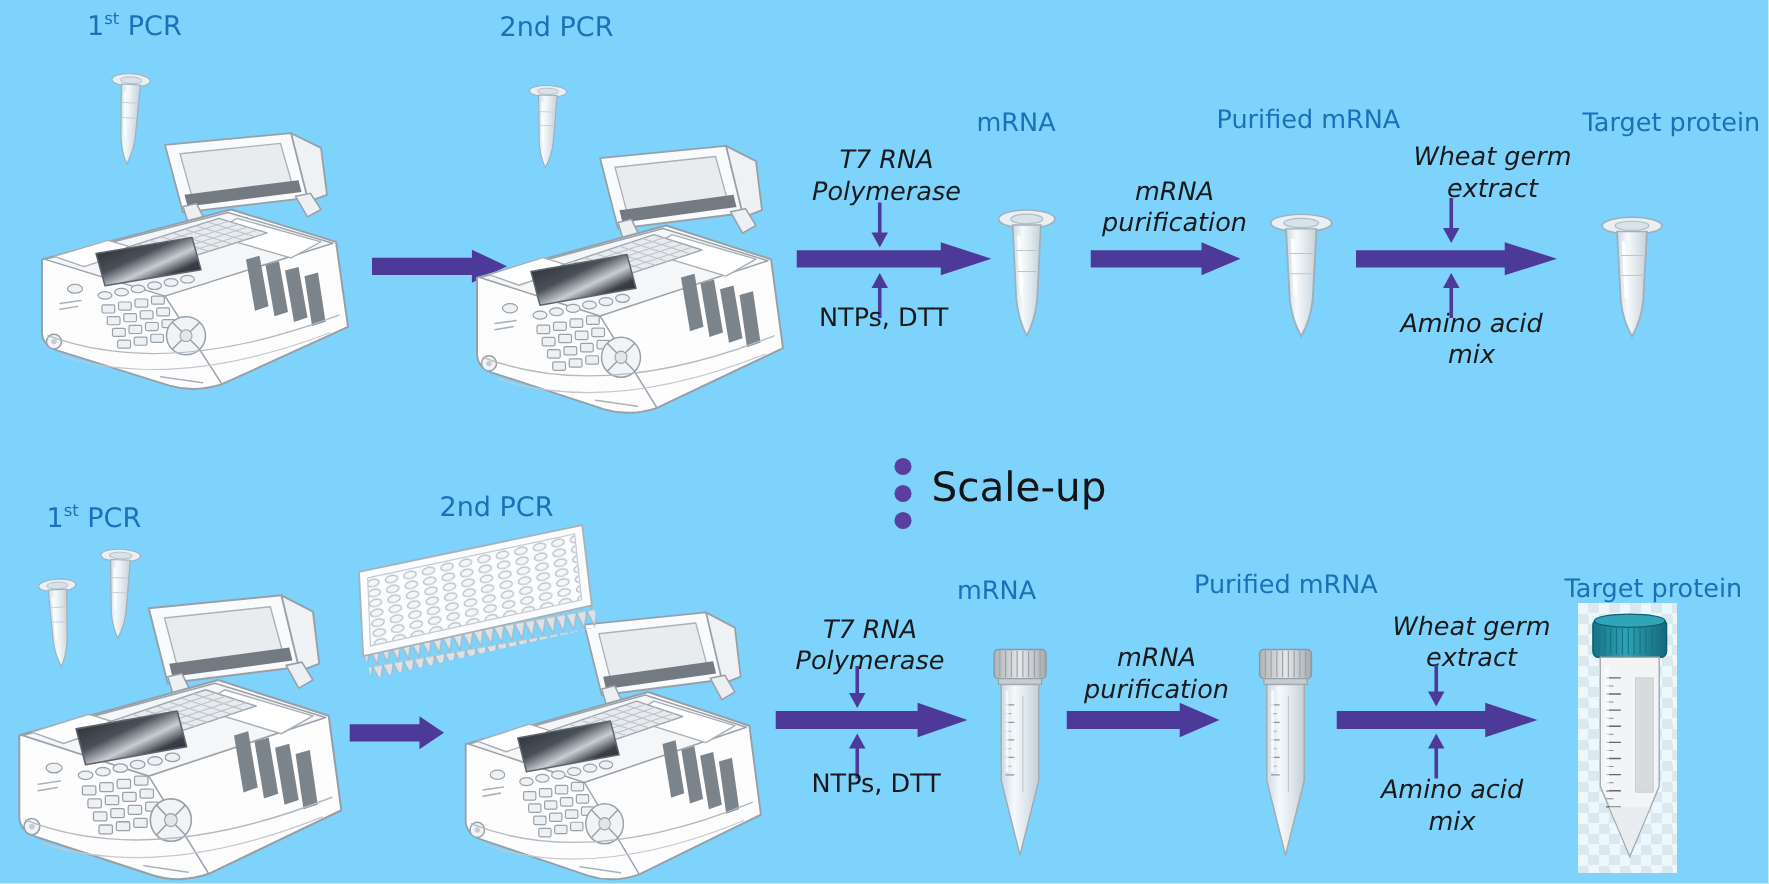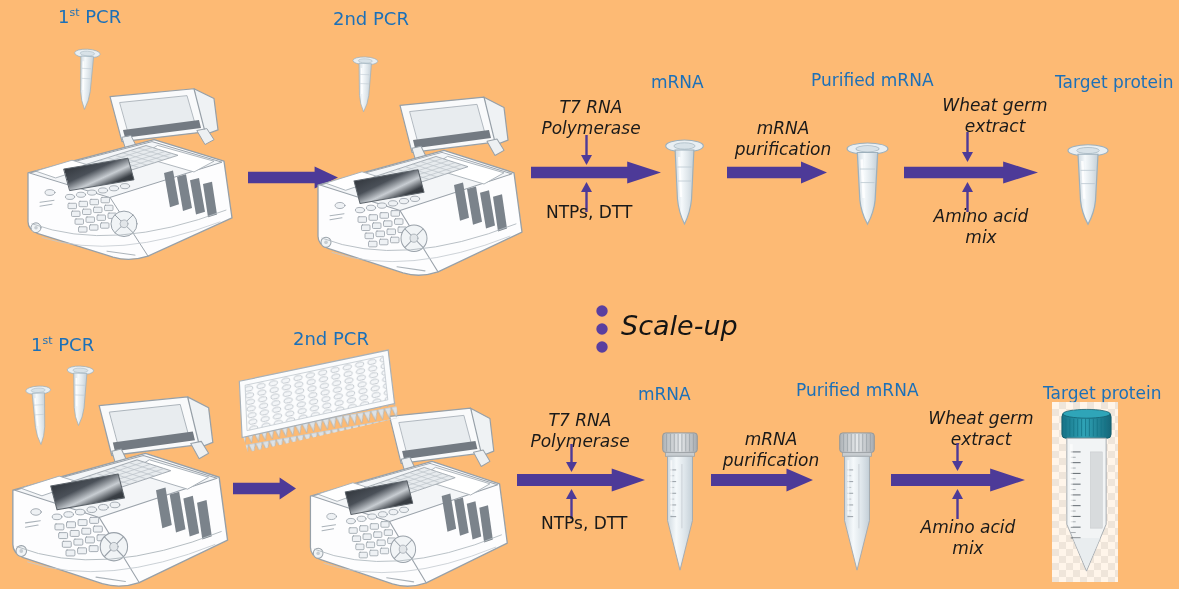--- a/index.html
+++ b/index.html
@@ -1,16 +1,16 @@
 <!DOCTYPE html>
 <html><head>
 <meta charset="utf-8">
 <style>
   html,body{margin:0;padding:0;background:#fff;}
-  #canvas{position:relative;width:1179px;height:589px;background:#fdba74;overflow:hidden;
+  #canvas{position:relative;width:1179px;height:589px;background:#7dd3fc;overflow:hidden;
           font-family:"DejaVu Sans","Liberation Sans",sans-serif;}
   .abs{position:absolute;}
   .lbl{color:#1a1a1a;font-size:17px;line-height:21px;white-space:nowrap;text-align:center;}
   .lbl.wrap{white-space:normal;font-style:italic;}
   .blue{color:#1c70b8;}
   .pcrlbl{font-size:18px;color:#1c70b8;white-space:nowrap;}
   .pcrlbl sup{font-size:11px;}
   .scaleup{font-size:27px;color:#141414;white-space:nowrap;}
   .checker{background:conic-gradient(#ececec 25%,#ffffff 0 50%,#ececec 0 75%,#ffffff 0);
            background-size:14px 14px;opacity:.85;}
@@ -233,21 +233,21 @@
         <polygon points="1,10 12,10 6.5,0" fill="#4d3a98"></polygon>
       </svg>
     <div class="abs lbl wrap" style="left:929px;top:206px;width:104px;">Amino acid mix</div>
 
     <div class="abs lbl blue" style="left:1055px;top:72px;">Target protein</div>
     <svg class="abs" style="left:1063px;top:142px;" width="50" height="87">
         <use href="#sym-microtube" width="100%" height="100%"></use>
       </svg>
   </div>
 
-  <div class="abs" style="left:590px;top:298px;width:200px;height:60px;font-style:italic;">
+  <div class="abs" style="left:590px;top:298px;width:200px;height:60px;">
     <svg class="abs" style="left:5px;top:5px;" width="14" height="52">
       <circle cx="7" cy="8" r="5.7" fill="#5a3f9f"></circle>
         <circle cx="7" cy="26" r="5.7" fill="#5a3f9f"></circle>
         <circle cx="7" cy="44" r="5.7" fill="#5a3f9f"></circle>
     </svg>
     <div class="abs scaleup" style="left:31px;top:12px;">Scale-up</div>
   </div>
 
   <div class="abs" style="left:0;top:295px;width:1179px;height:294px;">
     <div class="abs pcrlbl" style="left:31px;top:39px;"><span>1</span><sup>st</sup><span> PCR</span></div>

